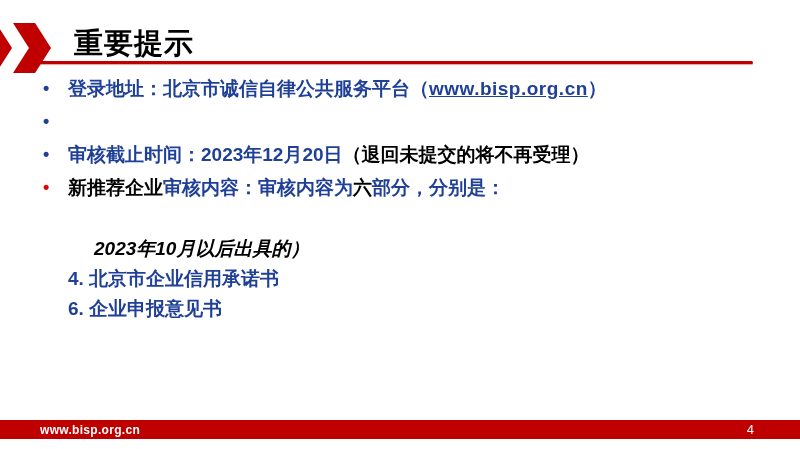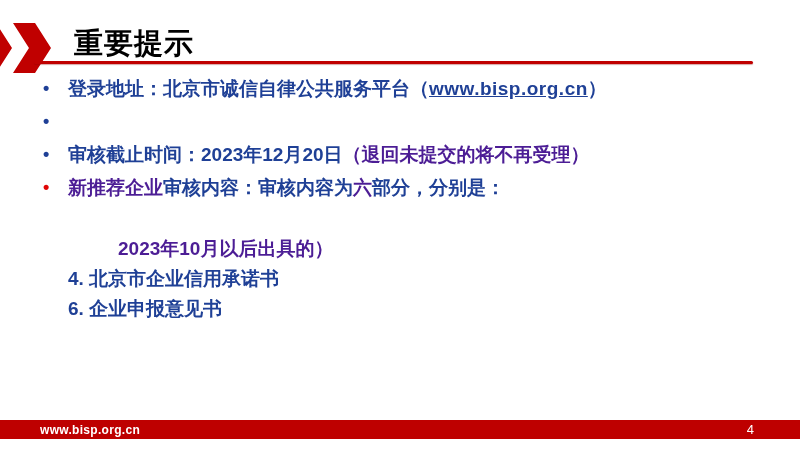--- a/index.html
+++ b/index.html
@@ -51,22 +51,22 @@
     color: #1f4096; white-space: nowrap;
   }
   .b-line { height: 33px; }
   .n-line { height: 30px; padding-left: 68px; }
   .dot {
     display: inline-block; box-sizing: content-box;
     width: 25px; padding-left: 43px;
     font-size: 18px; color: #1f4096;
   }
   .dot.red-dot { color: #e00505; }
-  .red { color: #4c1d95; text-align: center; }
-  .indent2 { padding-left: 118px; }
+  .red { color: #000000; text-align: center; }
+  .indent2 { padding-left: 94px; font-style: italic; }
   .link {
     color: #1f4096; text-decoration: underline;
     letter-spacing: 0.5px; cursor: pointer;
   }
 
   
   .footer {
     position: absolute; left: 0; top: 420px;
     width: 800px; height: 19px; box-sizing: border-box;
     background: #be0000;

